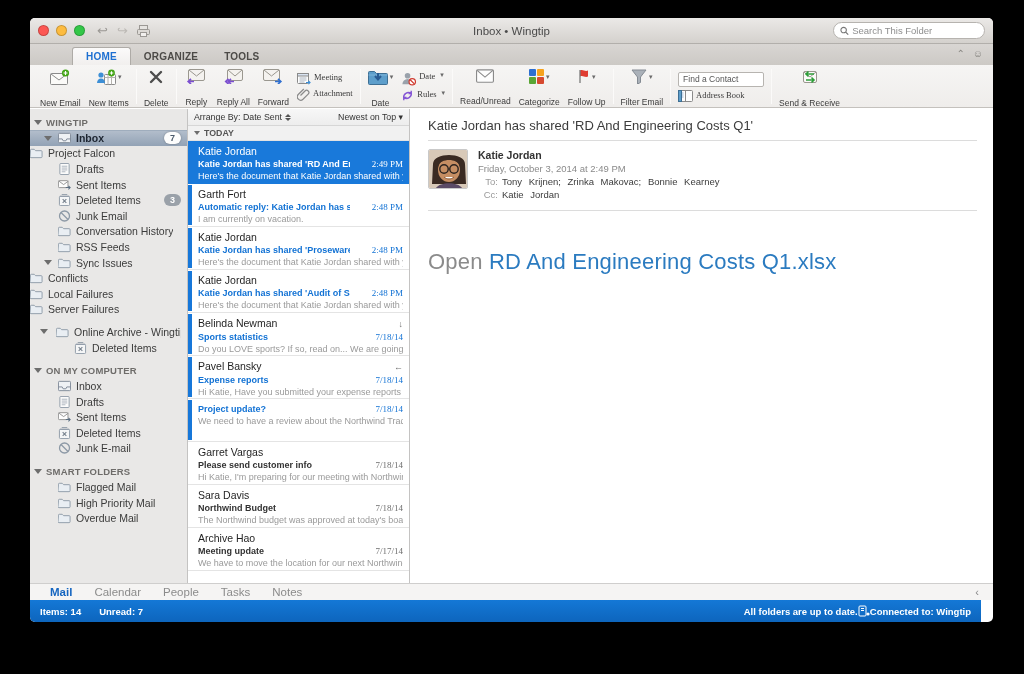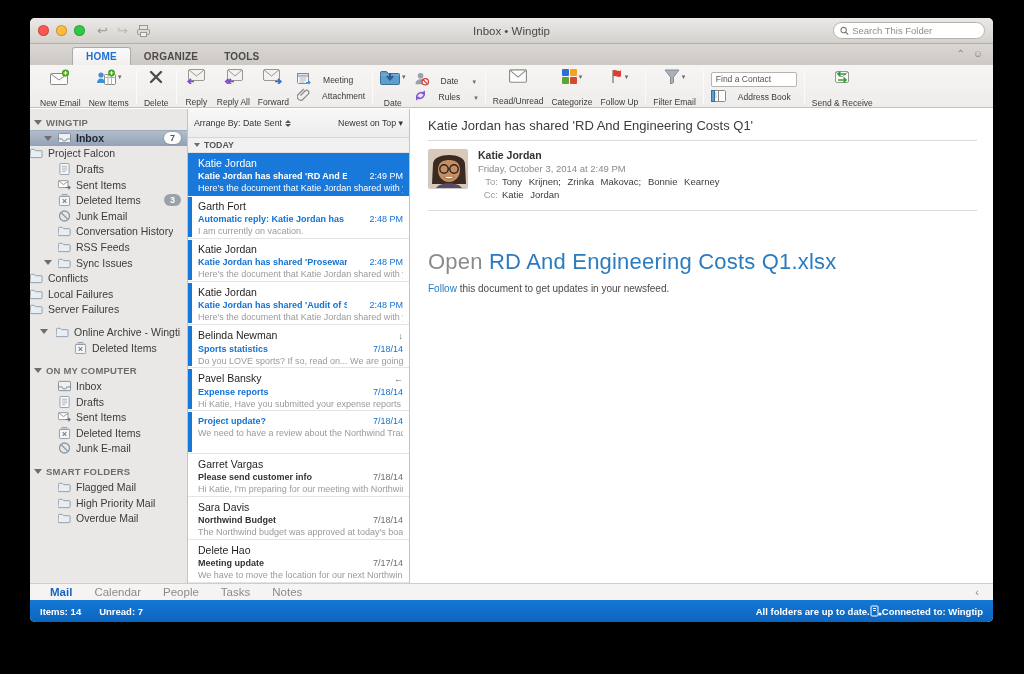--- a/index.html
+++ b/index.html
@@ -24,21 +24,21 @@
   .tab-extra { position:absolute; right:10px; top:4px; color:#8a8884; font-size:10px; display:flex; gap:8px; align-items:center; }
 
   
   .ribbon { height:43px; background:linear-gradient(#f6f5f4,#efedeb); border-bottom:1px solid #c4c1bd; display:flex; align-items:stretch; padding:2px 4px 1px 6px; }
   .rsep { width:1px; background:#d2cfcb; border-right:1px solid #fbfaf9; margin:2px 3px; }
   .rbtn { display:flex; flex-direction:column; align-items:center; justify-content:flex-start; padding:2px 4px 0; min-width:33px; }
   .rbtn .ric { height:20px; display:flex; align-items:center; justify-content:center; }
   .rbtn .rlabel { font-size:8.5px; color:#3a3a3a; text-align:center; line-height:9px; margin-top:14px; }
   .caret { font-size:7px; color:#6a6a6a; margin-left:2px; }
   .rstack { display:flex; flex-direction:column; justify-content:center; gap:3px; padding:0 4px; }
-  .rrow { display:flex; align-items:flex-end; gap:12px; font-size:8.5px; color:#3a3a3a; }
+  .rrow { display:flex; align-items:flex-start; gap:3px; font-size:8.5px; color:#3a3a3a;font-family:Liberation Serif, serif; }
   .findbox { width:86px; height:15px; border:1px solid #b7b4b0; border-radius:2px; background:#fff; font-size:8.5px; color:#555; display:flex; align-items:center; padding:0 4px; }
   .cat-grid { display:grid; grid-template-columns:7px 7px; grid-template-rows:7px 7px; gap:1px; }
   .cat-grid i { display:block; border-radius:1px; }
 
   
   .main { position:absolute; top:91px; bottom:39px; left:0; right:0; display:flex; }
 
   
   .sidebar { width:158px; background:#e9e8e7; border-right:1px solid #c4c3c2; overflow:hidden; padding-top:5px; font-size:10.5px; color:#3b3b3b; }
   .sb-header { display:flex; align-items:center; height:16px; padding-left:8px; font-size:9.5px; font-weight:bold; color:#6e6c6a; letter-spacing:.2px; }
@@ -48,36 +48,36 @@
   .sb-item.selected .lbl { color:#1c2430; font-weight:bold; }
   .tri { width:0; height:0; border-left:4px solid transparent; border-right:4px solid transparent; border-top:5px solid #6d6d6d; margin-right:4px; flex:none; }
   .tri.abs { position:absolute; left:14px; }
   .sb-gap { height:7px; }
   .badge { margin-left:auto; background:#fdfdfd; color:#4a5a6b; border-radius:8px; font-size:9px; font-weight:bold; padding:1px 6px; box-shadow:0 0 2px rgba(0,0,0,.35); }
   .badge.gray { background:#9aa1a9; color:#fff; box-shadow:none; }
   .sic { width:13px; height:12px; margin-right:5px; flex:none; color:#6f7780; }
 
   
   .msglist { width:222px; border-right:1px solid #c4c3c2; background:#fff; display:flex; flex-direction:column; overflow:hidden; }
-  .arrange { height:29px; background:linear-gradient(#f7f7f7,#ededed); border-bottom:1px solid #d6d6d6; display:flex; align-items:center; font-size:8.8px; color:#333; padding:0 6px; flex:none; }
+  .arrange { height:17px; background:linear-gradient(#f7f7f7,#ededed); border-bottom:1px solid #d6d6d6; display:flex; align-items:center; font-size:8.8px; color:#333; padding:0 6px; flex:none; }
   .arrange .right { margin-left:auto; display:flex; align-items:center; }
   .updown { display:inline-flex; flex-direction:column; margin-left:3px; gap:1px; }
   .updown i { width:0; height:0; border-left:3px solid transparent; border-right:3px solid transparent; display:block; }
   .updown .u { border-bottom:3px solid #555; } .updown .d { border-top:3px solid #555; }
   .mgroup-h { height:15px; background:#f1f1f1; border-bottom:1px solid #e2e2e2; display:flex; align-items:center; font-size:8.8px; font-weight:bold; color:#555; padding-left:6px; flex:none; }
   .mgroup-h .tri { border-top-width:4px; border-left-width:3px; border-right-width:3px; margin-right:4px; }
   .mrow { position:relative; padding:4px 6px 4px 10px; border-bottom:1px solid #e4e4e4; height:43px; overflow:hidden; flex:none; }
   .mrow.unread::before { content:""; position:absolute; left:0; top:1px; bottom:1px; width:3.5px; background:#1777d9; }
   .mrow .l1 { display:flex; align-items:baseline; font-size:10.5px; color:#1f1f1f; line-height:13px; }
   .mrow .l1 .sender { white-space:nowrap; overflow:hidden; flex:1; }
   .mrow .flags { margin-left:4px; font-size:9px; color:#707070; white-space:nowrap; }
   .mrow .flags .imp { color:#d63b2f; font-weight:bold; margin-right:1px; }
   .mrow .l2 { display:flex; font-size:9px; line-height:12px; font-weight:bold; color:#333; }
   .mrow .l2 .subj { white-space:nowrap; overflow:hidden; flex:1; }
-  .mrow .l2 .time { margin-left:22px; font-weight:normal; color:#6e6e6e; white-space:nowrap; }
+  .mrow .l2 .time { margin-left:22px; font-weight:normal; color:#6e6e6e; white-space:nowrap;font-family:Liberation Serif, serif; }
   .mrow.unread .l2 .subj, .mrow.unread .l2 .time { color:#1272d4; }
   .mrow .l3 { font-size:9px; line-height:12px; color:#9a9a9a; white-space:nowrap; overflow:hidden; }
   .mrow.selected { background:#1979da; border-bottom-color:#1979da; }
   .mrow.selected::before { display:none; }
   .mrow.selected .l1, .mrow.selected .l2 .subj, .mrow.selected .l2 .time, .mrow.selected .l3 { color:#fff; }
 
   
   .reading { flex:1; background:#fff; overflow:hidden; padding:9px 16px 0 18px; }
   .rp-title { font-size:13px; color:#3c3c3c; padding-bottom:7px; border-bottom:1px solid #dcdcdc; }
   .rp-head { display:flex; padding:8px 0 9px; border-bottom:1px solid #dcdcdc; }
@@ -94,21 +94,21 @@
   .rp-open .gray { color:#8b8b8b; }
   .rp-open a { color:#2b7bc0; text-decoration:none; }
   .rp-follow { margin-top:8px; font-size:10px; color:#4a4a4a; }
   .rp-follow a { color:#2b7bc0; text-decoration:none; }
 
   
   .bottomnav { position:absolute; left:0; right:0; bottom:22px; height:17px; background:#f5f4f3; border-top:1px solid #cfcecd; display:flex; align-items:center; padding:0 14px 0 20px; gap:22px; }
   .bn-item { font-size:11.5px; color:#8b8b8b; }
   .bn-item.active { color:#1465c0; font-weight:bold; }
   .bn-chevron { margin-left:auto; color:#8a8a8a; font-size:11px; }
-  .statusbar { position:absolute; left:0; right:0; bottom:0; height:22px; background:linear-gradient(#1478d6,#0d65bd); display:flex; align-items:center; color:#fff; font-size:9.5px; font-weight:bold; padding:0 10px; gap:18px; }
+  .statusbar { position:absolute; left:0; right:12px; bottom:0; height:22px; background:linear-gradient(#1478d6,#0d65bd); display:flex; align-items:center; color:#fff; font-size:9.5px; font-weight:bold; padding:0 10px; gap:18px; }
   .statusbar .right { margin-left:auto; display:flex; align-items:center; gap:0; font-weight:bold; }
 
   .ic { display:block; }
 </style>
 </head>
 <body>
 
 <svg width="0" height="0" style="position:absolute">
   <defs>
     <symbol id="s-env" viewBox="0 0 16 12">
@@ -677,21 +677,21 @@
             <span class="sender">Sara Davis</span>
           </div>
         <div class="l2">
             <span class="subj">Northwind Budget</span>
             <span class="time">7/18/14</span>
           </div>
         <div class="l3">The Northwind budget was approved at today's board...</div>
       </div>
       <div class="mrow">
         <div class="l1">
-            <span class="sender">Delete Hao</span>
+            <span class="sender">Archive Hao</span>
           </div>
         <div class="l2">
             <span class="subj">Meeting update</span>
             <span class="time">7/17/14</span>
           </div>
         <div class="l3">We have to move the location for our next Northwind Tr...</div>
       </div>
 
     </div>
 
@@ -719,21 +719,20 @@
               <span class="addr-val">Tony Krijnen;  Zrinka Makovac;  Bonnie Kearney</span>
             </div>
           <div class="addr-row">
               <span class="addr-label">Cc:</span>
               <span class="addr-val">Katie Jordan</span>
             </div>
         </div>
       </div>
       <div class="rp-body">
         <div class="rp-open"><span class="gray">Open </span><a href="#">RD And Engineering Costs Q1.xlsx</a></div>
-        <div class="rp-follow"><a href="#">Follow</a><span> this document to get updates in your newsfeed.</span></div>
       </div>
     </div>
   </div>
 
   <div class="bottomnav">
     <span class="bn-item active">Mail</span>
     <span class="bn-item">Calendar</span>
     <span class="bn-item">People</span>
     <span class="bn-item">Tasks</span>
     <span class="bn-item">Notes</span>

